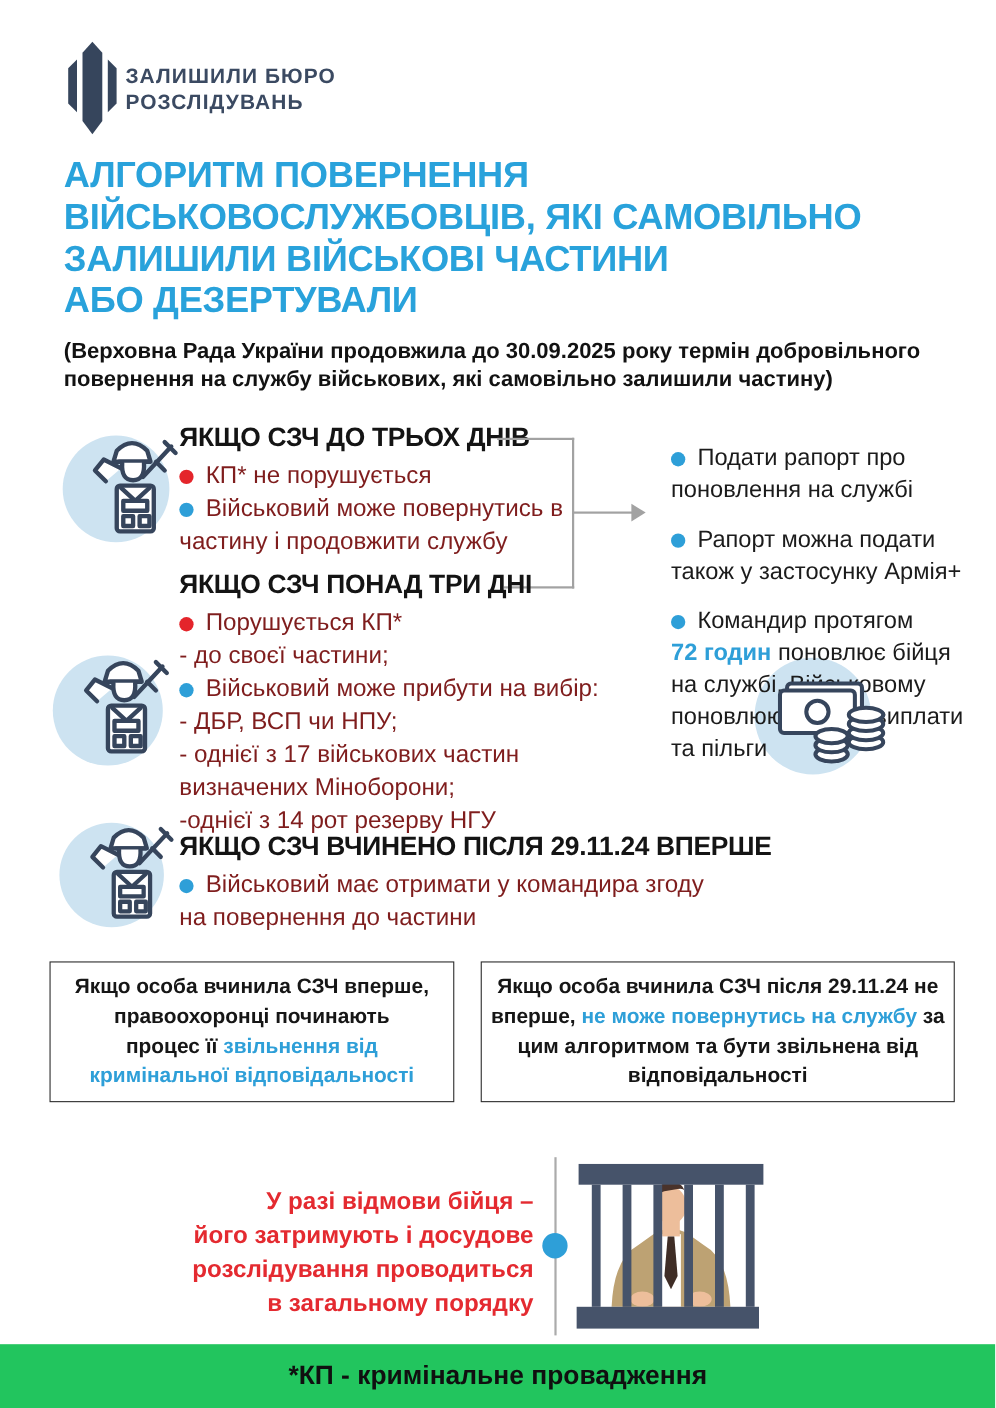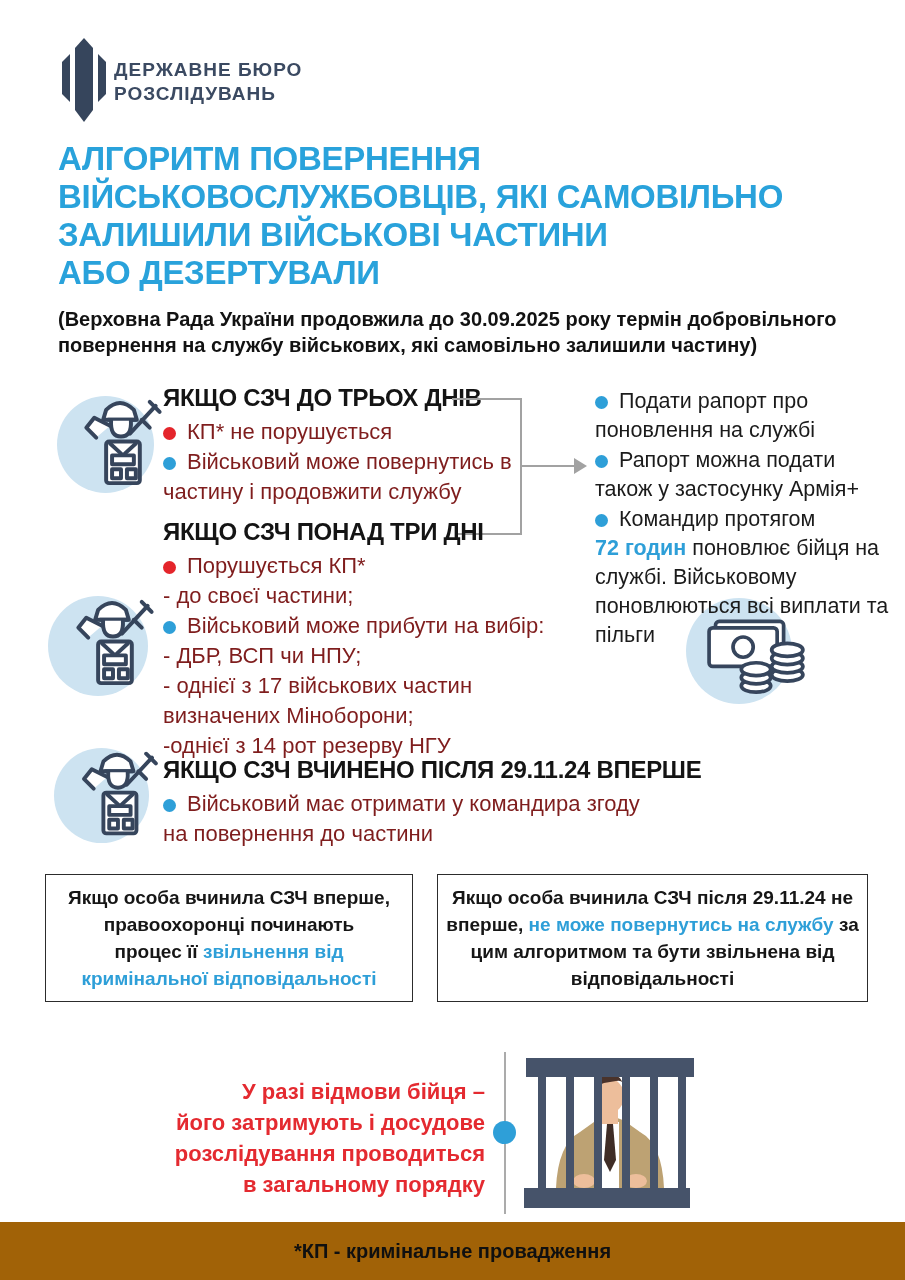--- a/index.html
+++ b/index.html
@@ -27,47 +27,47 @@
   .dot.blue { background:#2e9fd8; }
   .hl-blue { color:#2e9fd8; font-weight:700; }
   .pre { white-space:pre-line; }
 
   
   .cline { position:absolute; background:#a2a2a2; }
   .arrowhead { position:absolute; width:0; height:0; border-top:8px solid transparent; border-bottom:8px solid transparent; border-left:13px solid #a2a2a2; }
 
   
   .right-col { position:absolute; left:594px; top:386px; width:300px; font-size:21.5px; line-height:29px; color:#1b1b1b; z-index:2; }
-  .right-col p { margin:1px; }
+  .right-col p { margin:16px; }
 
   
   .note-box { position:absolute; top:874px; height:128px; border:1px solid #2c2c2c; background:#fff; display:flex; align-items:center; justify-content:center; text-align:center; font-size:19px; line-height:27px; font-weight:700; color:#161616; }
   .note-box.left { left:45px; width:368px; padding:0 22px; }
   .note-box.right { left:437px; width:431px; padding:0 5px;justify-content:flex-end; }
 
   
   .refusal { position:absolute; left:135px; top:1076px; width:350px; text-align:right; font-size:22px; line-height:31px; font-weight:700; color:#e42a30; white-space:pre-line; }
   .sep-line { position:absolute; left:504px; top:1052px; width:2px; height:162px; background:#ababab; }
   .sep-dot { position:absolute; left:493px; top:1121px; width:23px; height:23px; border-radius:50%; background:#2e9fd8; }
 
   
-  .footer { position:absolute; left:0; top:1222px; width:905px; height:58px; background:#a16207; text-align:center; font-size:20px; font-weight:600; color:#101010; line-height:58px; }
+  .footer { position:absolute; left:0; top:1222px; width:905px; height:58px; background:#22c55e; text-align:center; font-size:24px; font-weight:600; color:#101010; line-height:58px; }
 </style>
 </head>
 <body>
 
 <div class="page">
 
   <svg class="logo-mark" width="48" height="88" viewBox="0 0 48 88">
     <polygon points="24,2 33,12 33,74 24,86 15,74 15,12" fill="#36455c"></polygon>
     <polygon points="2,26 10,18 10,66 2,58" fill="#36455c"></polygon>
     <polygon points="46,26 38,18 38,66 46,58" fill="#36455c"></polygon>
   </svg>
   <div class="logo-text">
-    <div>ДЕРЖАВНЕ БЮРО</div>
+    <div>ЗАЛИШИЛИ БЮРО</div>
     <div>РОЗСЛІДУВАНЬ</div>
   </div>
 
   <div class="title">АЛГОРИТМ ПОВЕРНЕННЯ
 ВІЙСЬКОВОСЛУЖБОВЦІВ, ЯКІ САМОВІЛЬНО
 ЗАЛИШИЛИ ВІЙСЬКОВІ ЧАСТИНИ
 АБО ДЕЗЕРТУВАЛИ</div>
   <div class="subtitle">(Верховна Рада України продовжила до 30.09.2025 року термін добровільного
 повернення на службу військових, які самовільно залишили частину)</div>
 

